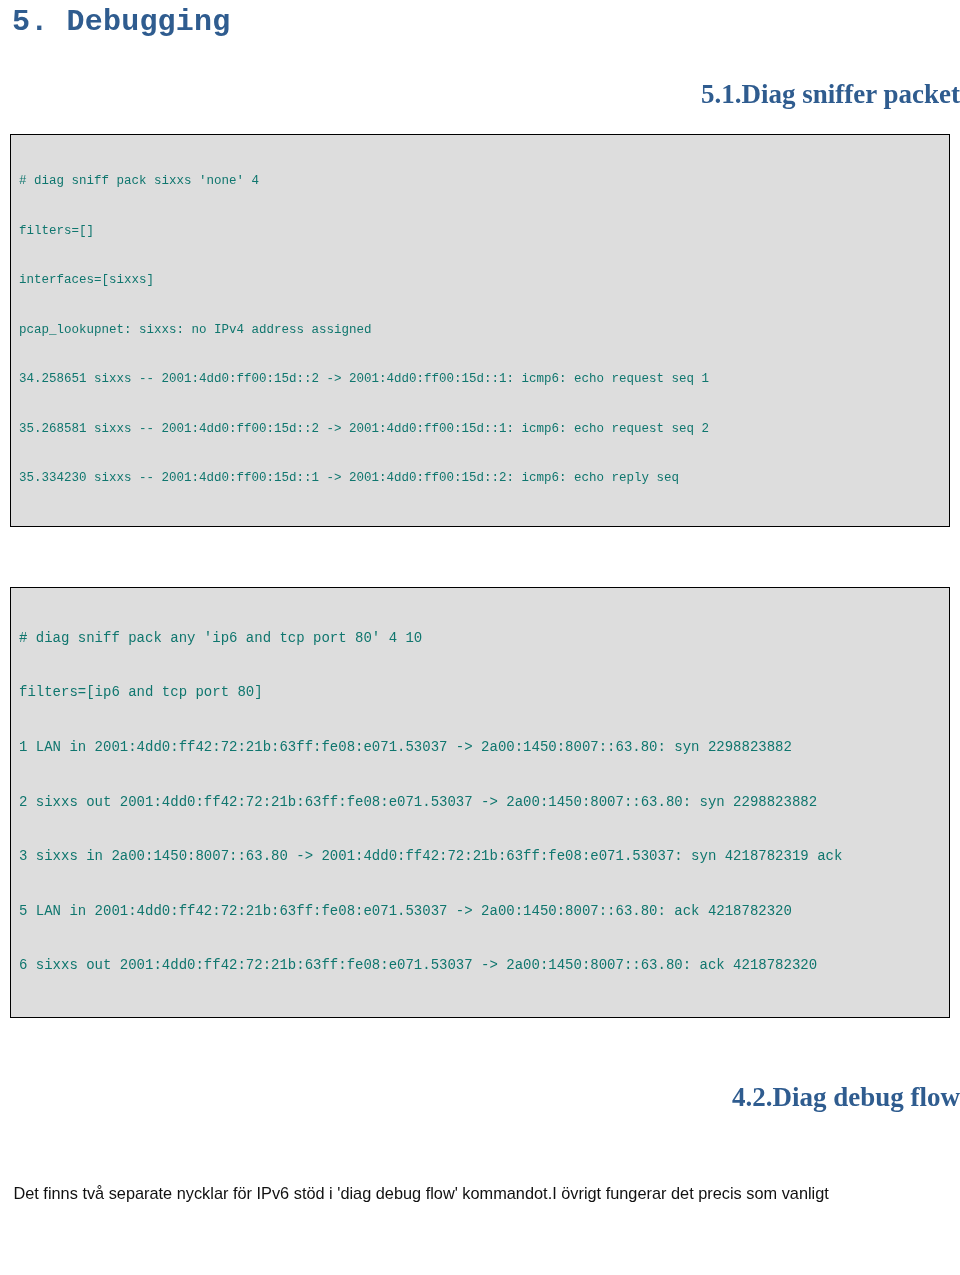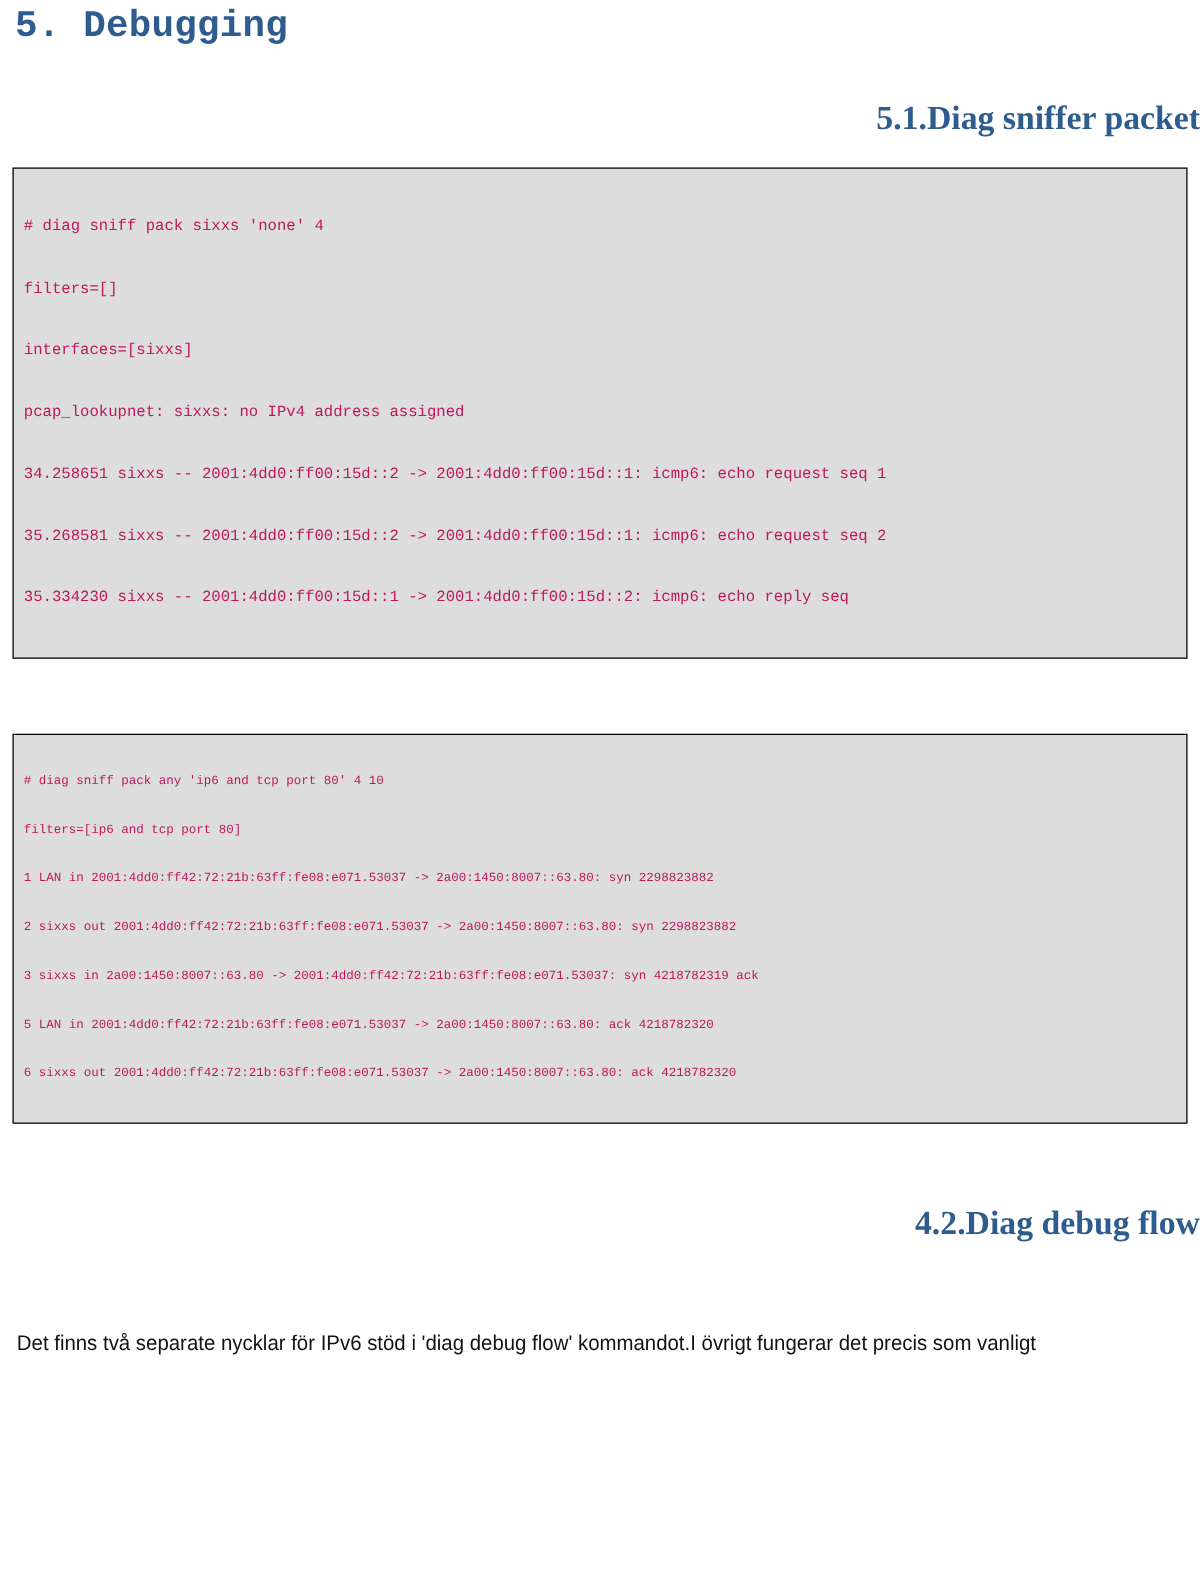--- a/index.html
+++ b/index.html
@@ -60,28 +60,28 @@
   }
 
   
   .code {
     background: #dddddd;
     border: 1px solid #000000;
     margin: 0 10px;
     padding: 5px 8px 6px 8px;
     font-family: "Liberation Mono", monospace;
     white-space: pre;
-    color: #be185d;
+    color: #0f766e;
   }
   .code-sm {
     font-size: 12.5px;
     line-height: 1.32;
   }
   .code-xs {
-    font-size: 10px;
+    font-size: 14px;
     line-height: 1.30;
   }
   .code-line { display: block; }
 
   .spacer-8 { height: 8px; }
   .spacer-16 { height: 16px; }
   .spacer-20 { height: 20px; }
   .spacer-24 { height: 24px; }
   .spacer-30 { height: 30px; }
   .spacer-40 { height: 40px; }

